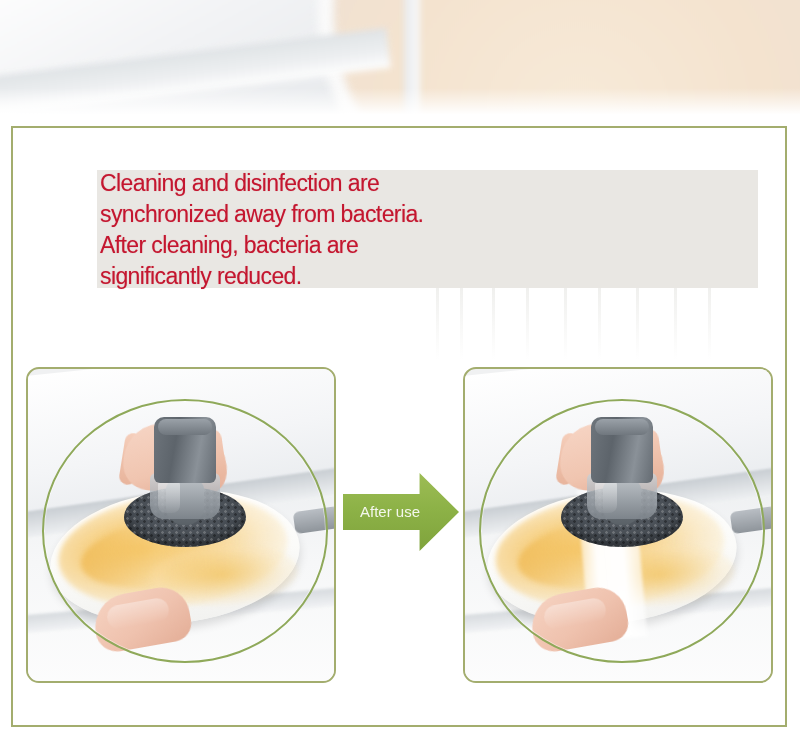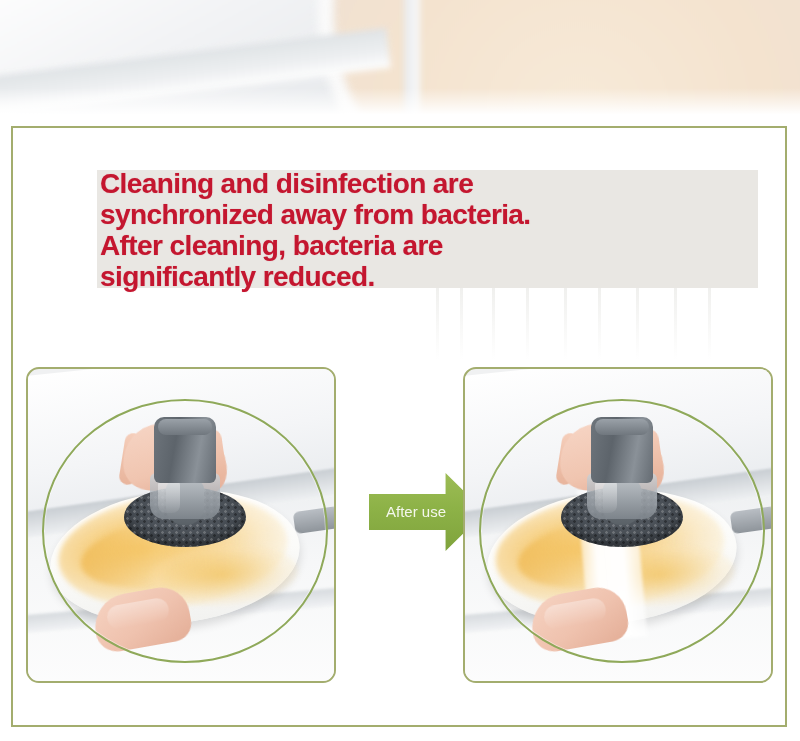--- a/index.html
+++ b/index.html
@@ -62,22 +62,22 @@
 
   
   .headline-panel{
     position:absolute;left:97px;top:170px;width:661px;height:118px;
     background:#e9e7e3;
   }
   .headline{
     position:absolute;left:100px;top:168px;width:680px;
     color:#c4162f;
     font-family:"Liberation Sans","DejaVu Sans",sans-serif;
-    font-weight:bold;
-    font-size:28px;
+    font-weight:normal;
+    font-size:23px;
     line-height:31px;
     letter-spacing:-0.6px;
     white-space:pre-line;
     text-shadow:0 0 1px rgba(196,22,47,0.35);
   }
 
   
   .streaks{
     position:absolute;left:430px;top:288px;width:300px;height:72px;
     overflow:hidden;
@@ -260,21 +260,21 @@
   
   .circle-overlay{
     position:absolute;left:14px;top:30px;width:282px;height:260px;
     border:2px solid #8fa95a;
     border-radius:50%;
     box-shadow:0 0 0 1px rgba(255,255,255,0.45) inset;
   }
 
   
   .arrow-wrap{
-    position:absolute;left:343px;top:473px;width:116px;height:78px;margin-left:26px;
+    position:absolute;left:343px;top:473px;width:116px;height:78px;
   }
   .arrow-shape{
     position:absolute;inset:0;
     background:linear-gradient(180deg,#9dbc55 0%,#8db247 45%,#7fa33c 100%);
     clip-path:polygon(0% 27%, 66% 27%, 66% 0%, 100% 50%, 66% 100%, 66% 73%, 0% 73%);
   }
   .arrow-label{
     position:absolute;left:8px;top:28px;width:78px;
     color:#f4f7ec;
     font-size:15px;

